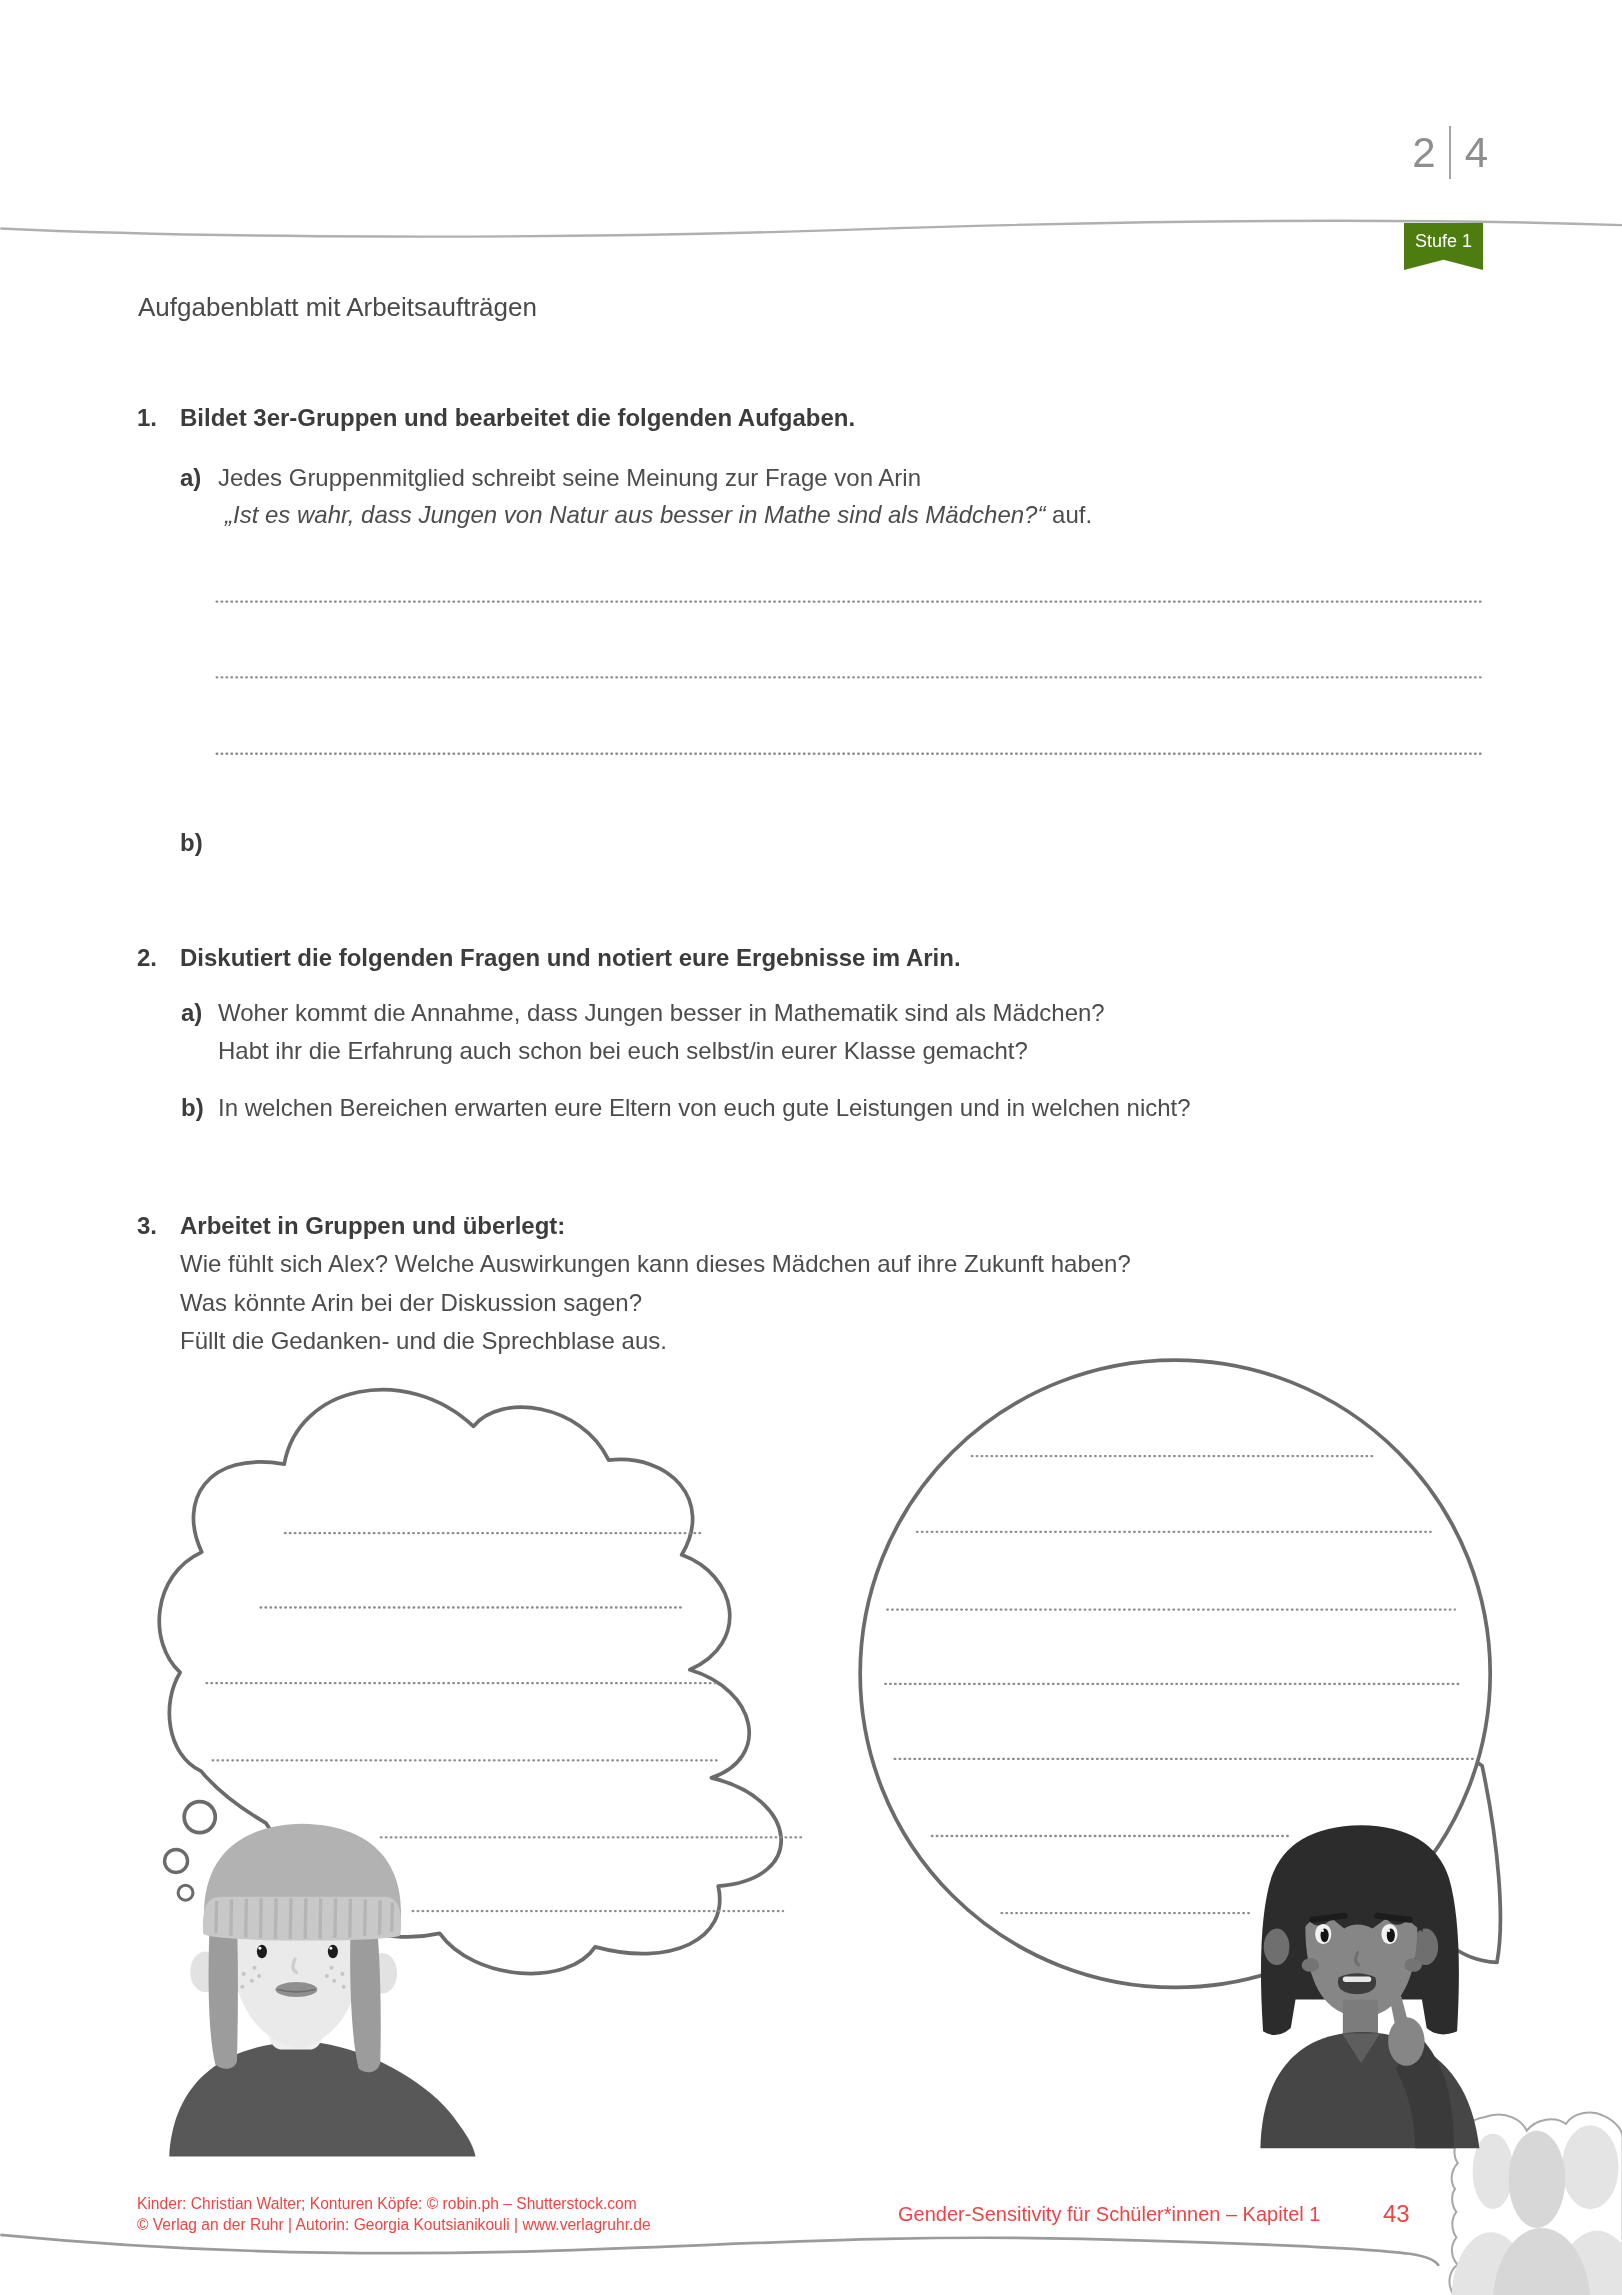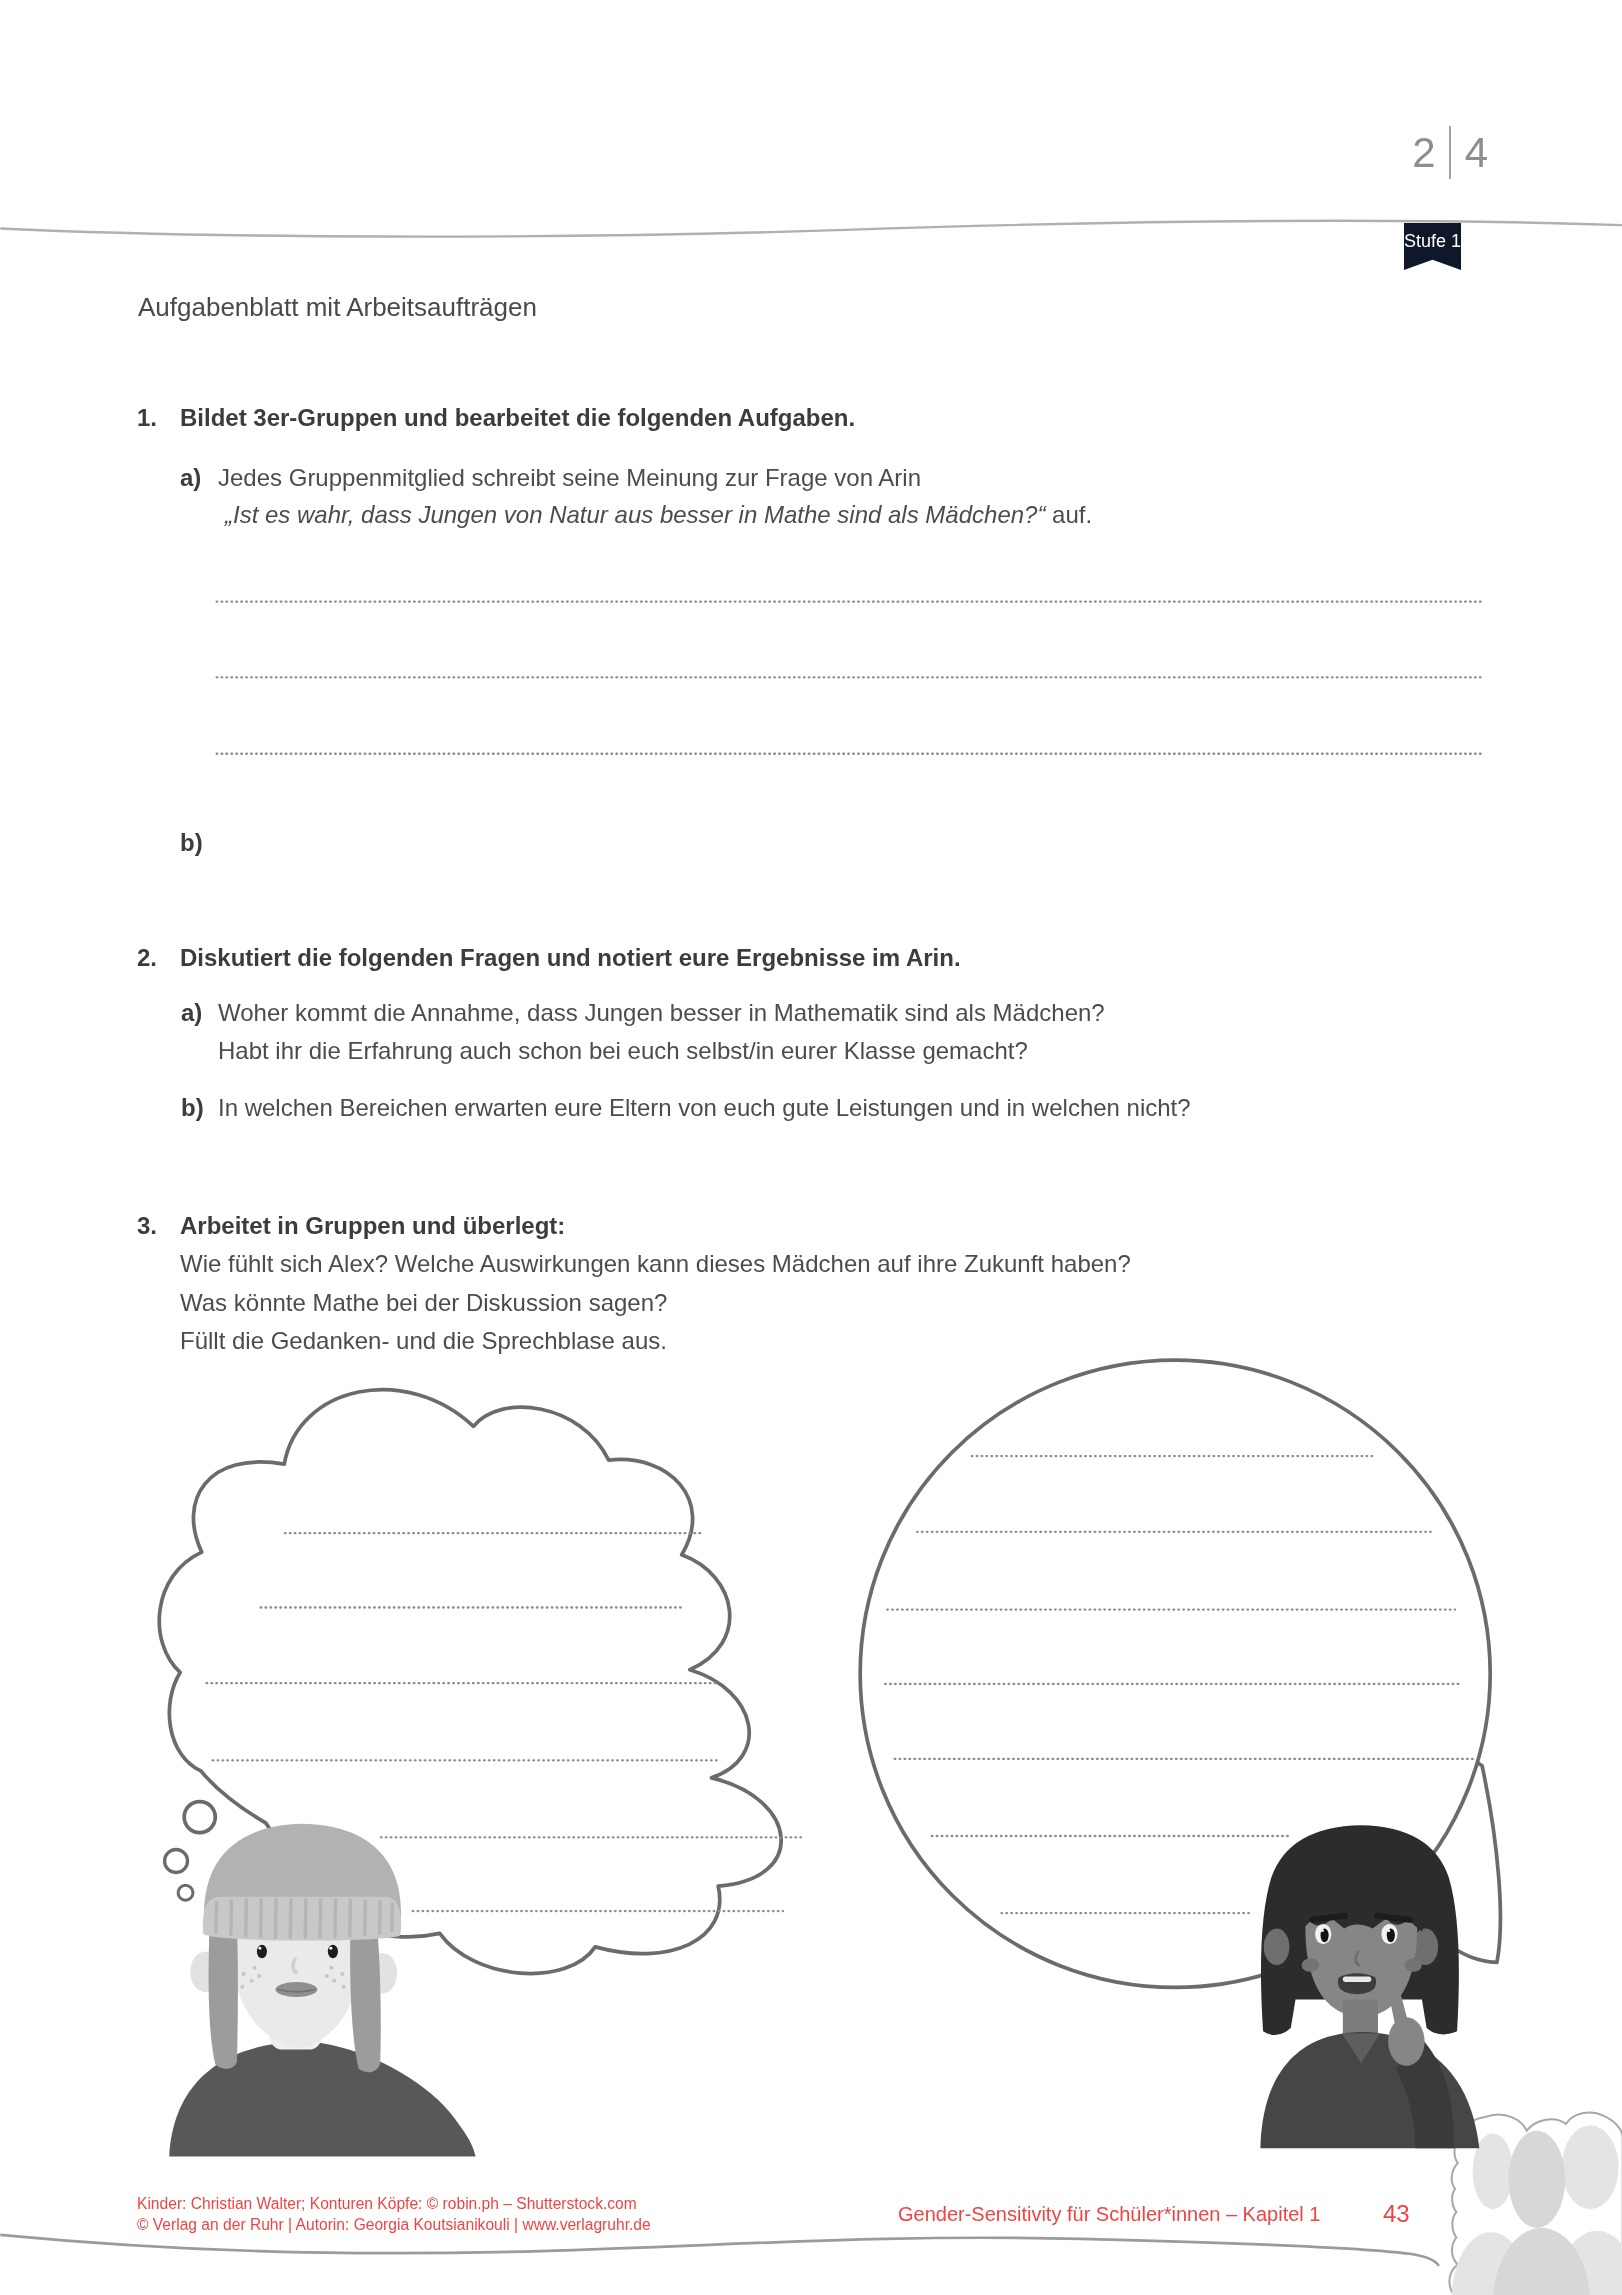--- a/index.html
+++ b/index.html
@@ -7,21 +7,21 @@
     position:relative;width:1623px;height:2295px;background:#ffffff;overflow:hidden;
     font-family:"Liberation Sans", sans-serif;
   }
   .abs{position:absolute;white-space:nowrap;}
   #gfx{position:absolute;left:0;top:0;z-index:1;}
   .txt{z-index:2;}
   .page-title{font-size:46px;letter-spacing:-1.4px;color:#3f3f3f;font-weight:400;}
   .page-ind{display:flex;align-items:center;gap:13.5px;color:#8e8e8e;font-size:42px;font-weight:400;}
   .page-ind .bar{width:2px;height:53px;background:#a2a2a2;display:inline-block;}
   .ribbon{
-    width:57px;height:47px;background:#0f172a;color:#ffffff;font-size:18px;
+    width:79px;height:47px;background:#4d7c0f;color:#ffffff;font-size:18px;
     display:flex;align-items:flex-start;justify-content:center;padding-top:8px;box-sizing:border-box;
     clip-path:polygon(0 0,100% 0,100% 100%,50% 78%,0 100%);
   }
   .subtitle{font-size:26px;color:#4a4a4a;}
   .body-line{font-size:24px;color:#4c4c4c;}
   .body-line.bold{font-weight:700;color:#3c3c3c;}
   .quote-i{font-style:italic;}
   .credits{font-size:15.6px;color:#ef4444;}
   .series{font-size:20px;color:#ef4444;}
   .pagenum{font-size:24px;color:#ef4444;}
@@ -210,21 +210,21 @@
   <div class="abs txt body-line bold" style="left:181px;top:999px;">a)</div>
   <div class="abs txt body-line" style="left:218px;top:999px;">Woher kommt die Annahme, dass Jungen besser in Mathematik sind als Mädchen?</div>
   <div class="abs txt body-line" style="left:218px;top:1037px;">Habt ihr die Erfahrung auch schon bei euch selbst/in eurer Klasse gemacht?</div>
 
   <div class="abs txt body-line bold" style="left:181px;top:1094px;">b)</div>
   <div class="abs txt body-line" style="left:218px;top:1094px;">In welchen Bereichen erwarten eure Eltern von euch gute Leistungen und in welchen nicht?</div>
 
   <div class="abs txt body-line bold" style="left:137px;top:1212px;">3.</div>
   <div class="abs txt body-line bold" style="left:180px;top:1212px;">Arbeitet in Gruppen und überlegt:</div>
   <div class="abs txt body-line" style="left:180px;top:1250px;">Wie fühlt sich Alex? Welche Auswirkungen kann dieses Mädchen auf ihre Zukunft haben?</div>
-  <div class="abs txt body-line" style="left:180px;top:1289px;">Was könnte Mathe bei der Diskussion sagen?</div>
+  <div class="abs txt body-line" style="left:180px;top:1289px;">Was könnte Arin bei der Diskussion sagen?</div>
   <div class="abs txt body-line" style="left:180px;top:1327px;">Füllt die Gedanken- und die Sprechblase aus.</div>
 
   <div class="abs txt credits" style="left:137px;top:2195px;">Kinder: Christian Walter; Konturen Köpfe: © robin.ph – Shutterstock.com</div>
   <div class="abs txt credits" style="left:137px;top:2216px;">© Verlag an der Ruhr | Autorin: Georgia Koutsianikouli | www.verlagruhr.de</div>
   <div class="abs txt series" style="left:898px;top:2203px;">Gender-Sensitivity für Schüler*innen – Kapitel 1</div>
   <div class="abs txt pagenum" style="left:1383px;top:2200px;">43</div>
 
 </div>
 
 

